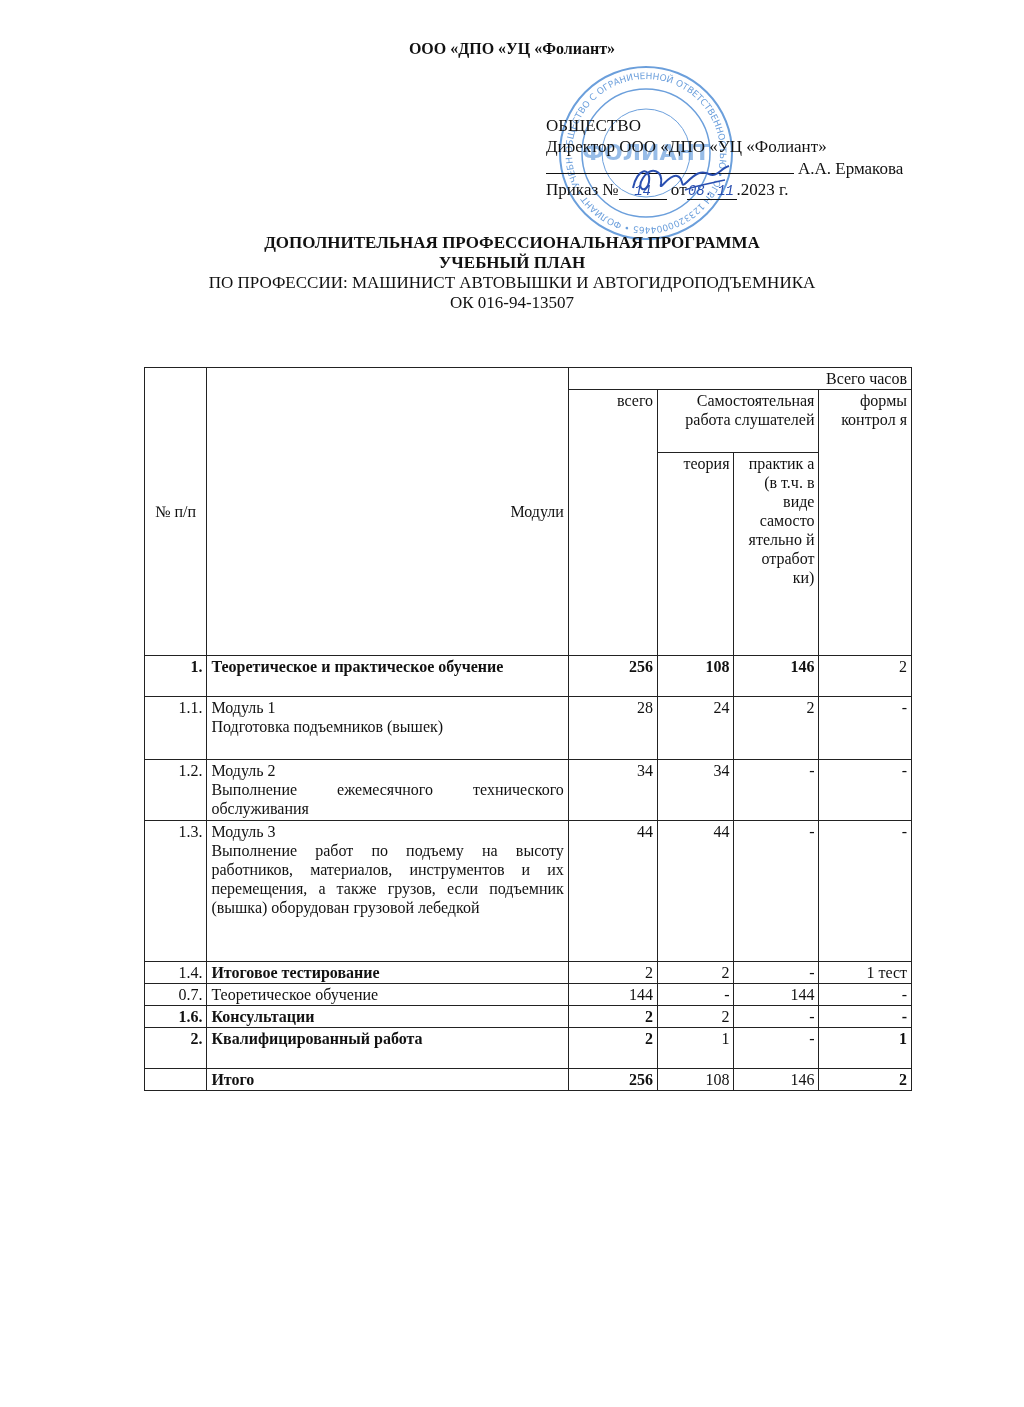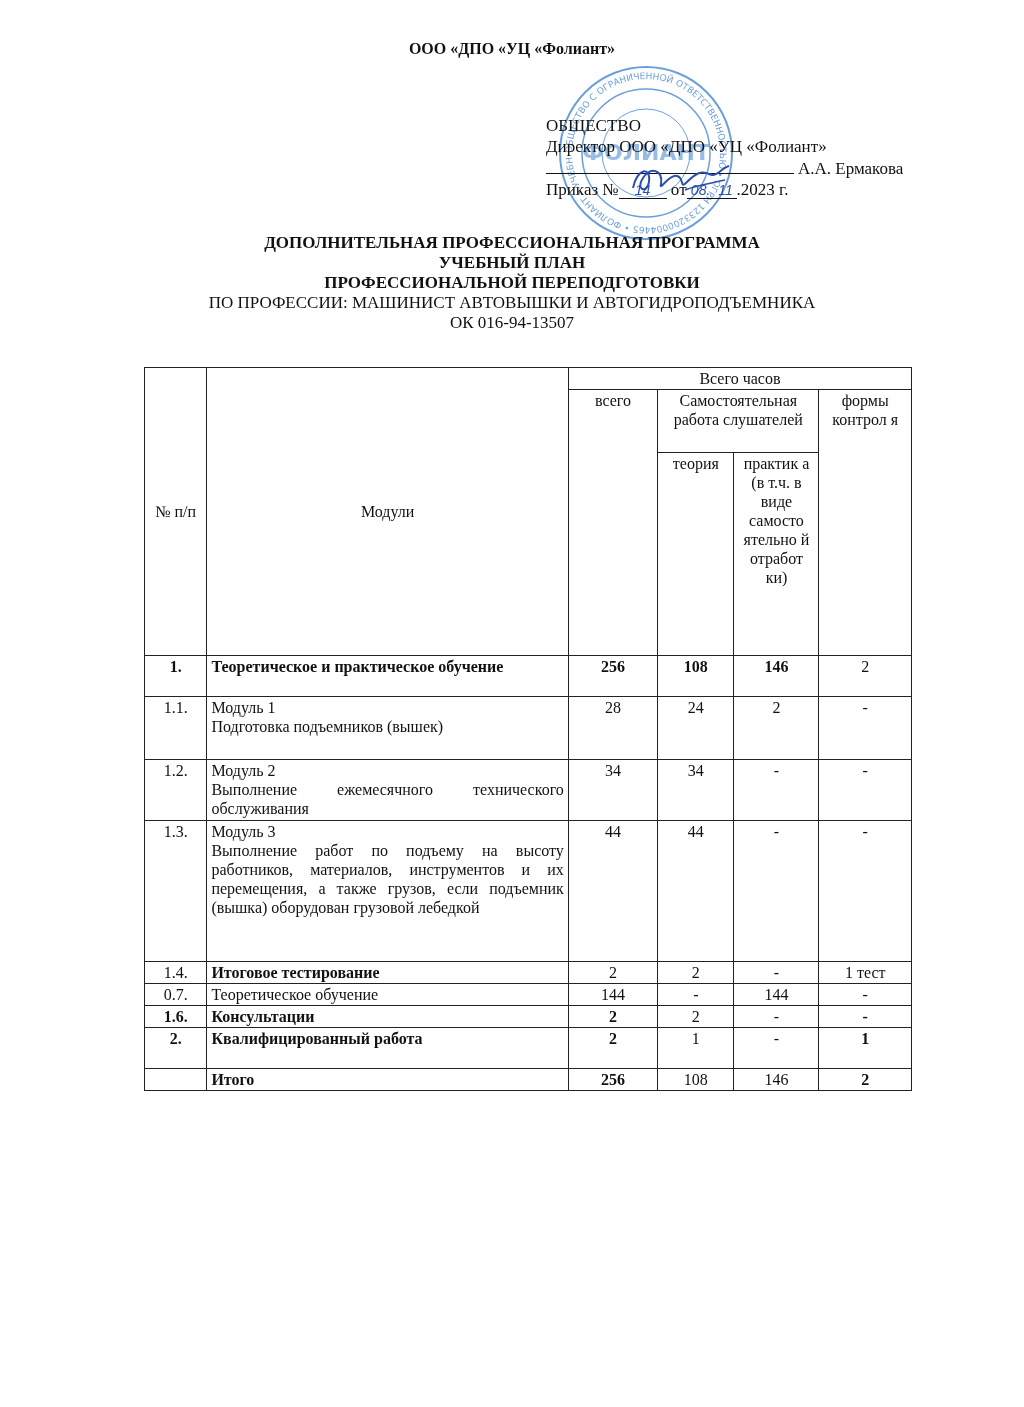--- a/index.html
+++ b/index.html
@@ -14,21 +14,21 @@
   }
   .approve {
     position: absolute; left: 546px; top: 115px; font-size: 17px; line-height: 21px;
   }
   .approve .line { white-space: nowrap; }
   .sign-line {
     display: inline-block; width: 248px; border-bottom: 1px solid #111; height: 16px;
     vertical-align: baseline; margin-right: 4px;
   }
   .blank { display: inline-block; border-bottom: 1px solid #111; text-align: center; color: #2a4fb0;
-    font-family: Liberation Sans, sans-serif; font-style: italic; font-size: 14px; line-height: 16px; }
+    font-family: Liberation Mono, monospace; font-style: italic; font-size: 14px; line-height: 16px; }
   .stamp {
     position: absolute; left: 557px; top: 64px; width: 178px; height: 178px; pointer-events: none; opacity: 0.75;
   }
   .signature { position: absolute; left: 625px; top: 160px; width: 110px; height: 40px; pointer-events: none; }
   .heading {
     position: absolute; top: 233px; left: 0; width: 1024px; text-align: center; font-size: 17px; line-height: 20px;
   }
   .heading .b { font-weight: bold; }
   table.plan {
     position: absolute; left: 144px; top: 367px; width: 768px; border-collapse: collapse;
@@ -36,21 +36,21 @@
   }
   table.plan td, table.plan th {
     border: 1.5px solid #222; padding: 1px 4px; vertical-align: top; font-weight: normal;
   }
   .c-num { width: 58px; }
   .c-mod { width: 336px; }
   .c-all { width: 83px; }
   .c-th { width: 71px; }
   .c-pr { width: 79px; }
   .c-fc { width: 86px; }
-  .center { text-align: center; }
+  .center { text-align: right; }
   .justify { text-align: justify; text-align-last: left; }
   .bold { font-weight: bold !important; }
   .mid { vertical-align: middle !important; }
   .h-row1 { height: 22px; }
   tr.r-main td { height: 38px; }
   tr.r-m1 td { height: 60px; }
   tr.r-m2 td { height: 58px; }
   tr.r-m3 td { height: 138px; }
   tr.r-sm td { height: 19px; }
   tr.r-exam td { height: 38px; }
@@ -87,21 +87,20 @@
 </div>
 
 <svg class="signature" viewBox="0 0 110 40">
   <path d="M8,28 C12,8 26,6 24,22 C22,34 10,30 18,18 C26,6 38,10 36,24 C34,32 44,14 52,16 C60,18 54,30 62,22 C70,14 76,10 84,14 C92,18 96,8 104,6" fill="none" stroke="#2a4fb0" stroke-width="2"></path>
   <path d="M60,30 C70,26 82,24 100,20" fill="none" stroke="#2a4fb0" stroke-width="1.5"></path>
 </svg>
 
 <div class="heading">
   <div class="b">ДОПОЛНИТЕЛЬНАЯ ПРОФЕССИОНАЛЬНАЯ ПРОГРАММА</div>
   <div class="b">УЧЕБНЫЙ ПЛАН</div>
-  <div class="b">ПРОФЕССИОНАЛЬНОЙ ПЕРЕПОДГОТОВКИ</div>
   <div>ПО ПРОФЕССИИ: МАШИНИСТ АВТОВЫШКИ И АВТОГИДРОПОДЪЕМНИКА</div>
   <div>ОК 016-94-13507</div>
 </div>
 
 <table class="plan">
   <colgroup>
     <col class="c-num">
       <col class="c-mod">
       <col class="c-all">
       <col class="c-th">

